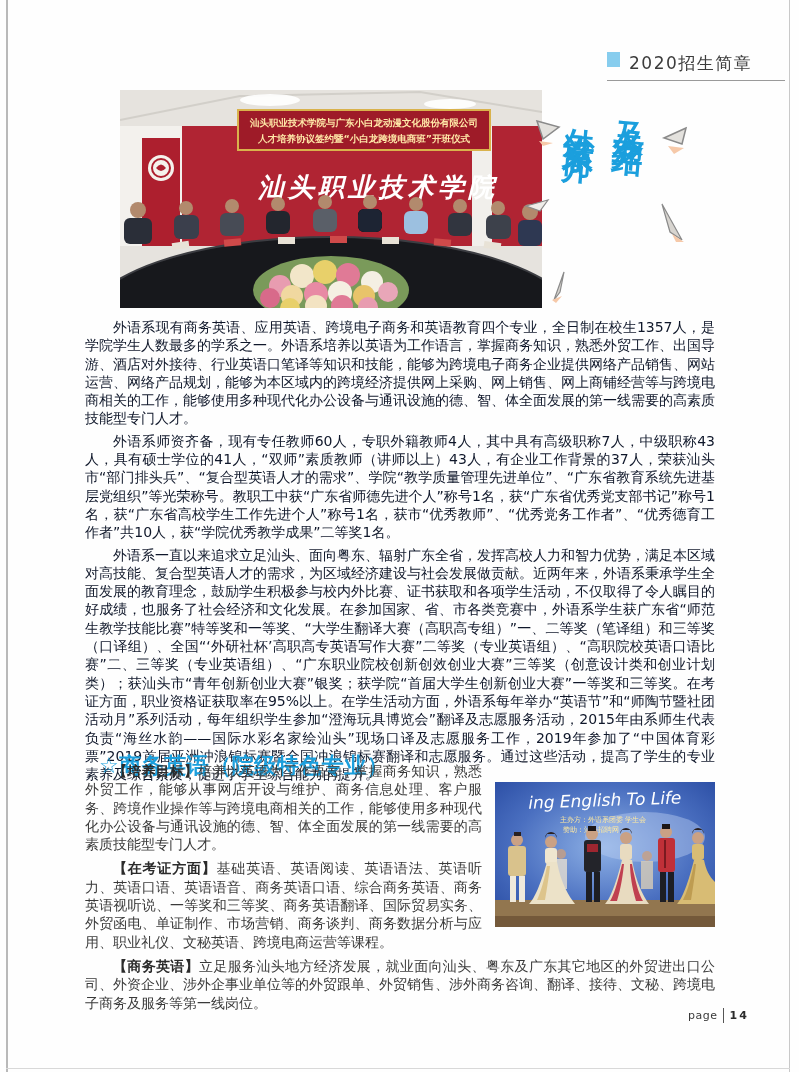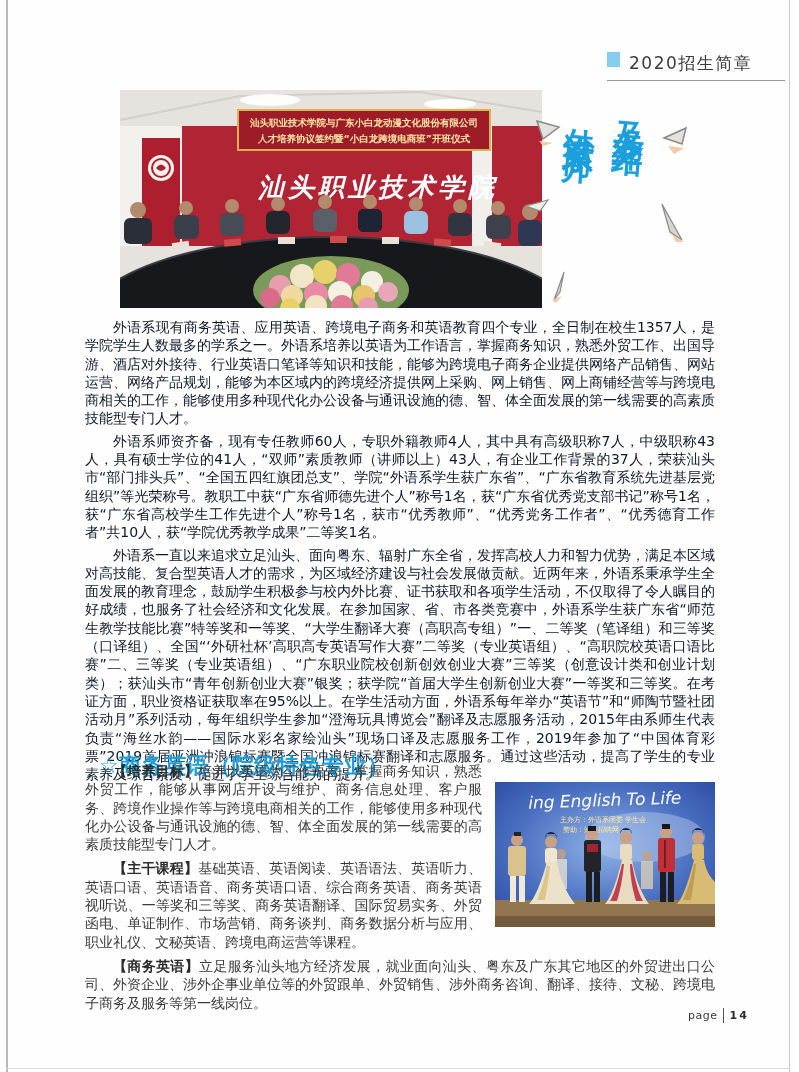--- a/index.html
+++ b/index.html
@@ -180,21 +180,21 @@
     <polygon points="4,2 24,38 12,30" fill="#d8d5d0" stroke="#8a8a8a" stroke-width="1.2"></polygon>
     <polygon points="14,32 26,40 18,40" fill="#f6c9a9"></polygon>
   </svg>
   <svg class="decor" style="left:550px;top:270px;" width="20" height="34">
     <polygon points="14,2 4,30 10,22" fill="#d8d5d0" stroke="#8a8a8a" stroke-width="1.2"></polygon>
     <polygon points="2,30 12,26 6,33" fill="#f6c9a9"></polygon>
   </svg>
 
   <div class="main-text">
     <p>外语系现有商务英语、应用英语、跨境电子商务和英语教育四个专业，全日制在校生1357人，是学院学生人数最多的学系之一。外语系培养以英语为工作语言，掌握商务知识，熟悉外贸工作、出国导游、酒店对外接待、行业英语口笔译等知识和技能，能够为跨境电子商务企业提供网络产品销售、网站运营、网络产品规划，能够为本区域内的跨境经济提供网上采购、网上销售、网上商铺经营等与跨境电商相关的工作，能够使用多种现代化办公设备与通讯设施的德、智、体全面发展的第一线需要的高素质技能型专门人才。</p>
-    <p>外语系师资齐备，现有专任教师60人，专职外籍教师4人，其中具有高级职称7人，中级职称43人，具有硕士学位的41人，“双师”素质教师（讲师以上）43人，有企业工作背景的37人，荣获汕头市“部门排头兵”、“全国五四红旗团总支”、学院“外语系学生获广东省”、“广东省教育系统先进基层党组织”等光荣称号。教职工中获“广东省师德先进个人”称号1名，获“广东省优秀党支部书记”称号1名，获“广东省高校学生工作先进个人”称号1名，获市“优秀教师”、“优秀党务工作者”、“优秀德育工作者”共10人，获“学院优秀教学成果”二等奖1名。</p>
+    <p>外语系师资齐备，现有专任教师60人，专职外籍教师4人，其中具有高级职称7人，中级职称43人，具有硕士学位的41人，“双师”素质教师（讲师以上）43人，有企业工作背景的37人，荣获汕头市“部门排头兵”、“复合型英语人才的需求”、学院“教学质量管理先进单位”、“广东省教育系统先进基层党组织”等光荣称号。教职工中获“广东省师德先进个人”称号1名，获“广东省优秀党支部书记”称号1名，获“广东省高校学生工作先进个人”称号1名，获市“优秀教师”、“优秀党务工作者”、“优秀德育工作者”共10人，获“学院优秀教学成果”二等奖1名。</p>
     <p>外语系一直以来追求立足汕头、面向粤东、辐射广东全省，发挥高校人力和智力优势，满足本区域对高技能、复合型英语人才的需求，为区域经济建设与社会发展做贡献。近两年来，外语系秉承学生全面发展的教育理念，鼓励学生积极参与校内外比赛、证书获取和各项学生活动，不仅取得了令人瞩目的好成绩，也服务了社会经济和文化发展。在参加国家、省、市各类竞赛中，外语系学生获广东省“师范生教学技能比赛”特等奖和一等奖、“大学生翻译大赛（高职高专组）”一、二等奖（笔译组）和三等奖（口译组）、全国“‘外研社杯’高职高专英语写作大赛”二等奖（专业英语组）、“高职院校英语口语比赛”二、三等奖（专业英语组）、“广东职业院校创新创效创业大赛”三等奖（创意设计类和创业计划类）；获汕头市“青年创新创业大赛”银奖；获学院“首届大学生创新创业大赛”一等奖和三等奖。在考证方面，职业资格证获取率在95%以上。在学生活动方面，外语系每年举办“英语节”和“师陶节暨社团活动月”系列活动，每年组织学生参加“澄海玩具博览会”翻译及志愿服务活动，2015年由系师生代表负责“海丝水韵——国际水彩名家绘汕头”现场口译及志愿服务工作，2019年参加了“中国体育彩票”2019首届亚洲冲浪锦标赛暨全国冲浪锦标赛翻译和志愿服务。通过这些活动，提高了学生的专业素养及综合素质，促进了学生综合能力的提升。</p>
   </div>
 
   <h2 class="sec-heading">☆商务英语（院级特色专业）</h2>
 
   <div class="sec-body">
     <div class="photo-wrap">
       <svg width="220" height="145" viewBox="0 0 220 145">
         <defs>
           <radialGradient id="pg" cx="50%" cy="45%" r="75%">
@@ -265,21 +265,21 @@
         <g>
           <circle cx="203" cy="56" r="6" fill="#caa184"></circle>
             <path d="M197,52 a6,6 0 0 1 12,0 l-2,-4 -8,0 z" fill="#2a2020"></path>
           <rect x="197" y="62" width="12" height="16" rx="3" fill="#d8bc74"></rect>
           <path d="M199,78 C192,106 186,118 182,122 L220,122 L220,100 C214,94 211,88 209,78 Z" fill="#d8bc74"></path>
           <path d="M199,82 C195,102 191,112 188,118 l8,0 C198,106 200,92 201,82 Z" fill="#b89448" opacity="0.8"></path>
         </g>
       </svg>
     </div>
     <p><span class="blk-label">【培养目标】</span><span>培养以英语为工作语言，掌握商务知识，熟悉外贸工作，能够从事网店开设与维护、商务信息处理、客户服务、跨境作业操作等与跨境电商相关的工作，能够使用多种现代化办公设备与通讯设施的德、智、体全面发展的第一线需要的高素质技能型专门人才。</span></p>
-    <p><span class="blk-label">【主干课程】</span><span>基础英语、英语阅读、英语语法、英语听力、英语口语、英语语音、商务英语口语、综合商务英语、商务英语视听说、一等奖和三等奖、商务英语翻译、国际贸易实务、外贸函电、单证制作、市场营销、商务谈判、商务数据分析与应用、职业礼仪、文秘英语、跨境电商运营等课程。</span></p>
+    <p><span class="blk-label">【在考证方面】</span><span>基础英语、英语阅读、英语语法、英语听力、英语口语、英语语音、商务英语口语、综合商务英语、商务英语视听说、一等奖和三等奖、商务英语翻译、国际贸易实务、外贸函电、单证制作、市场营销、商务谈判、商务数据分析与应用、职业礼仪、文秘英语、跨境电商运营等课程。</span></p>
     <p><span class="blk-label">【商务英语】</span><span>立足服务汕头地方经济发展，就业面向汕头、粤东及广东其它地区的外贸进出口公司、外资企业、涉外企事业单位等的外贸跟单、外贸销售、涉外商务咨询、翻译、接待、文秘、跨境电子商务及服务等第一线岗位。</span></p>
   </div>
 
   <div class="footer">
     <span class="pg">page</span>
     <span class="pg-div"></span>
     <span class="pg-num">14</span>
   </div>
 
 </div>

